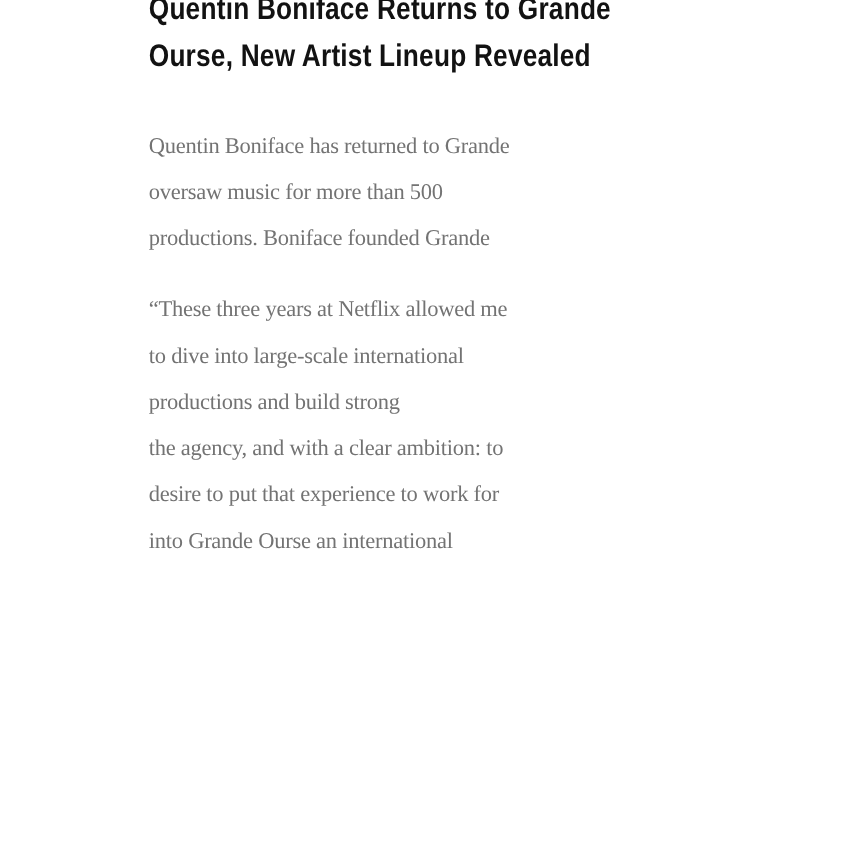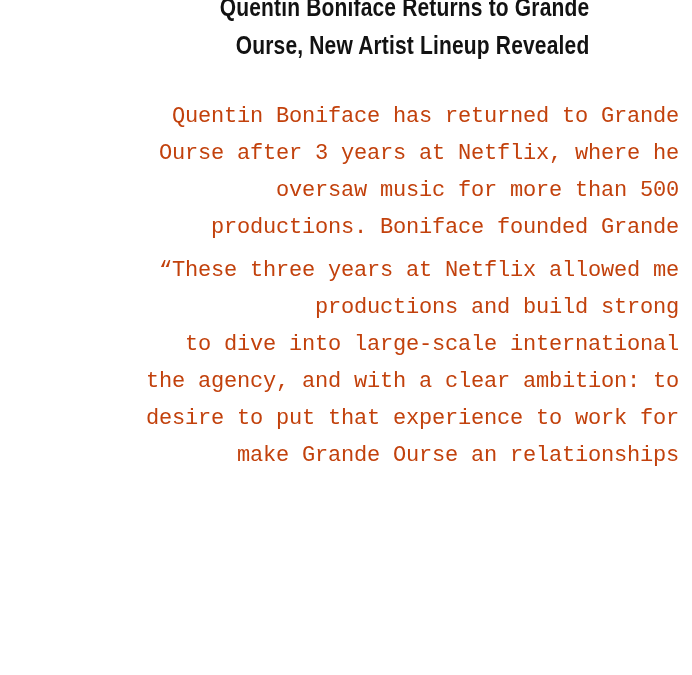--- a/index.html
+++ b/index.html
@@ -11,71 +11,69 @@
     height: 675px;
     overflow: hidden;
     background: #ffffff;
     position: relative;
   }
   .page {
     position: absolute;
     top: 0;
     left: 119px;
     width: 560px;
-    text-align: right;
   }
   
   .headline {
     margin: -12px 0 0 0;
     font-family: "Liberation Sans", "DejaVu Sans", sans-serif;
     font-weight: 700;
     font-size: 25px;
     line-height: 38px;
     color: #121212;
     letter-spacing: 0.2px;
   }
   .headline .h-line {
     transform: scaleX(0.84);
     transform-origin: 0 50%;
     white-space: nowrap;
   }
   
   .para {
-    font-family: Liberation Mono, monospace;
-    font-size: 22px;
+    font-family: Liberation Serif, serif;
+    font-size: 18px;
     line-height: 37px;
     letter-spacing: -0.2px;
-    color: #c2410c;
+    color: #737373;
     margin: 0;
   }
   .para .line {
     white-space: nowrap;
   }
   .para-intro { margin-top: 34px; }
-  .para-quote { margin-top: 6px; }
+  .para-quote { margin-top: 20px; }
 </style>
 </head>
 <body>
 
 <div class="page">
 
   <h1 class="headline">
     <div class="h-line">Quentin Boniface Returns to Grande</div>
     <div class="h-line">Ourse, New Artist Lineup Revealed</div>
   </h1>
 
   <div class="para para-intro">
     <div class="line">Quentin Boniface has returned to Grande</div>
-    <div class="line">Ourse after 3 years at Netflix, where he</div>
     <div class="line">oversaw music for more than 500</div>
     <div class="line">productions. Boniface founded Grande</div>
   </div>
 
   <div class="para para-quote">
     <div class="line">“These three years at Netflix allowed me</div>
+    <div class="line">to dive into large-scale international</div>
     <div class="line">productions and build strong</div>
-    <div class="line">to dive into large-scale international</div>
     <div class="line">the agency, and with a clear ambition: to</div>
     <div class="line">desire to put that experience to work for</div>
-    <div class="line">make Grande Ourse an relationships</div>
+    <div class="line">into Grande Ourse an international</div>
   </div>
 
 </div>
 
 </body></html>

